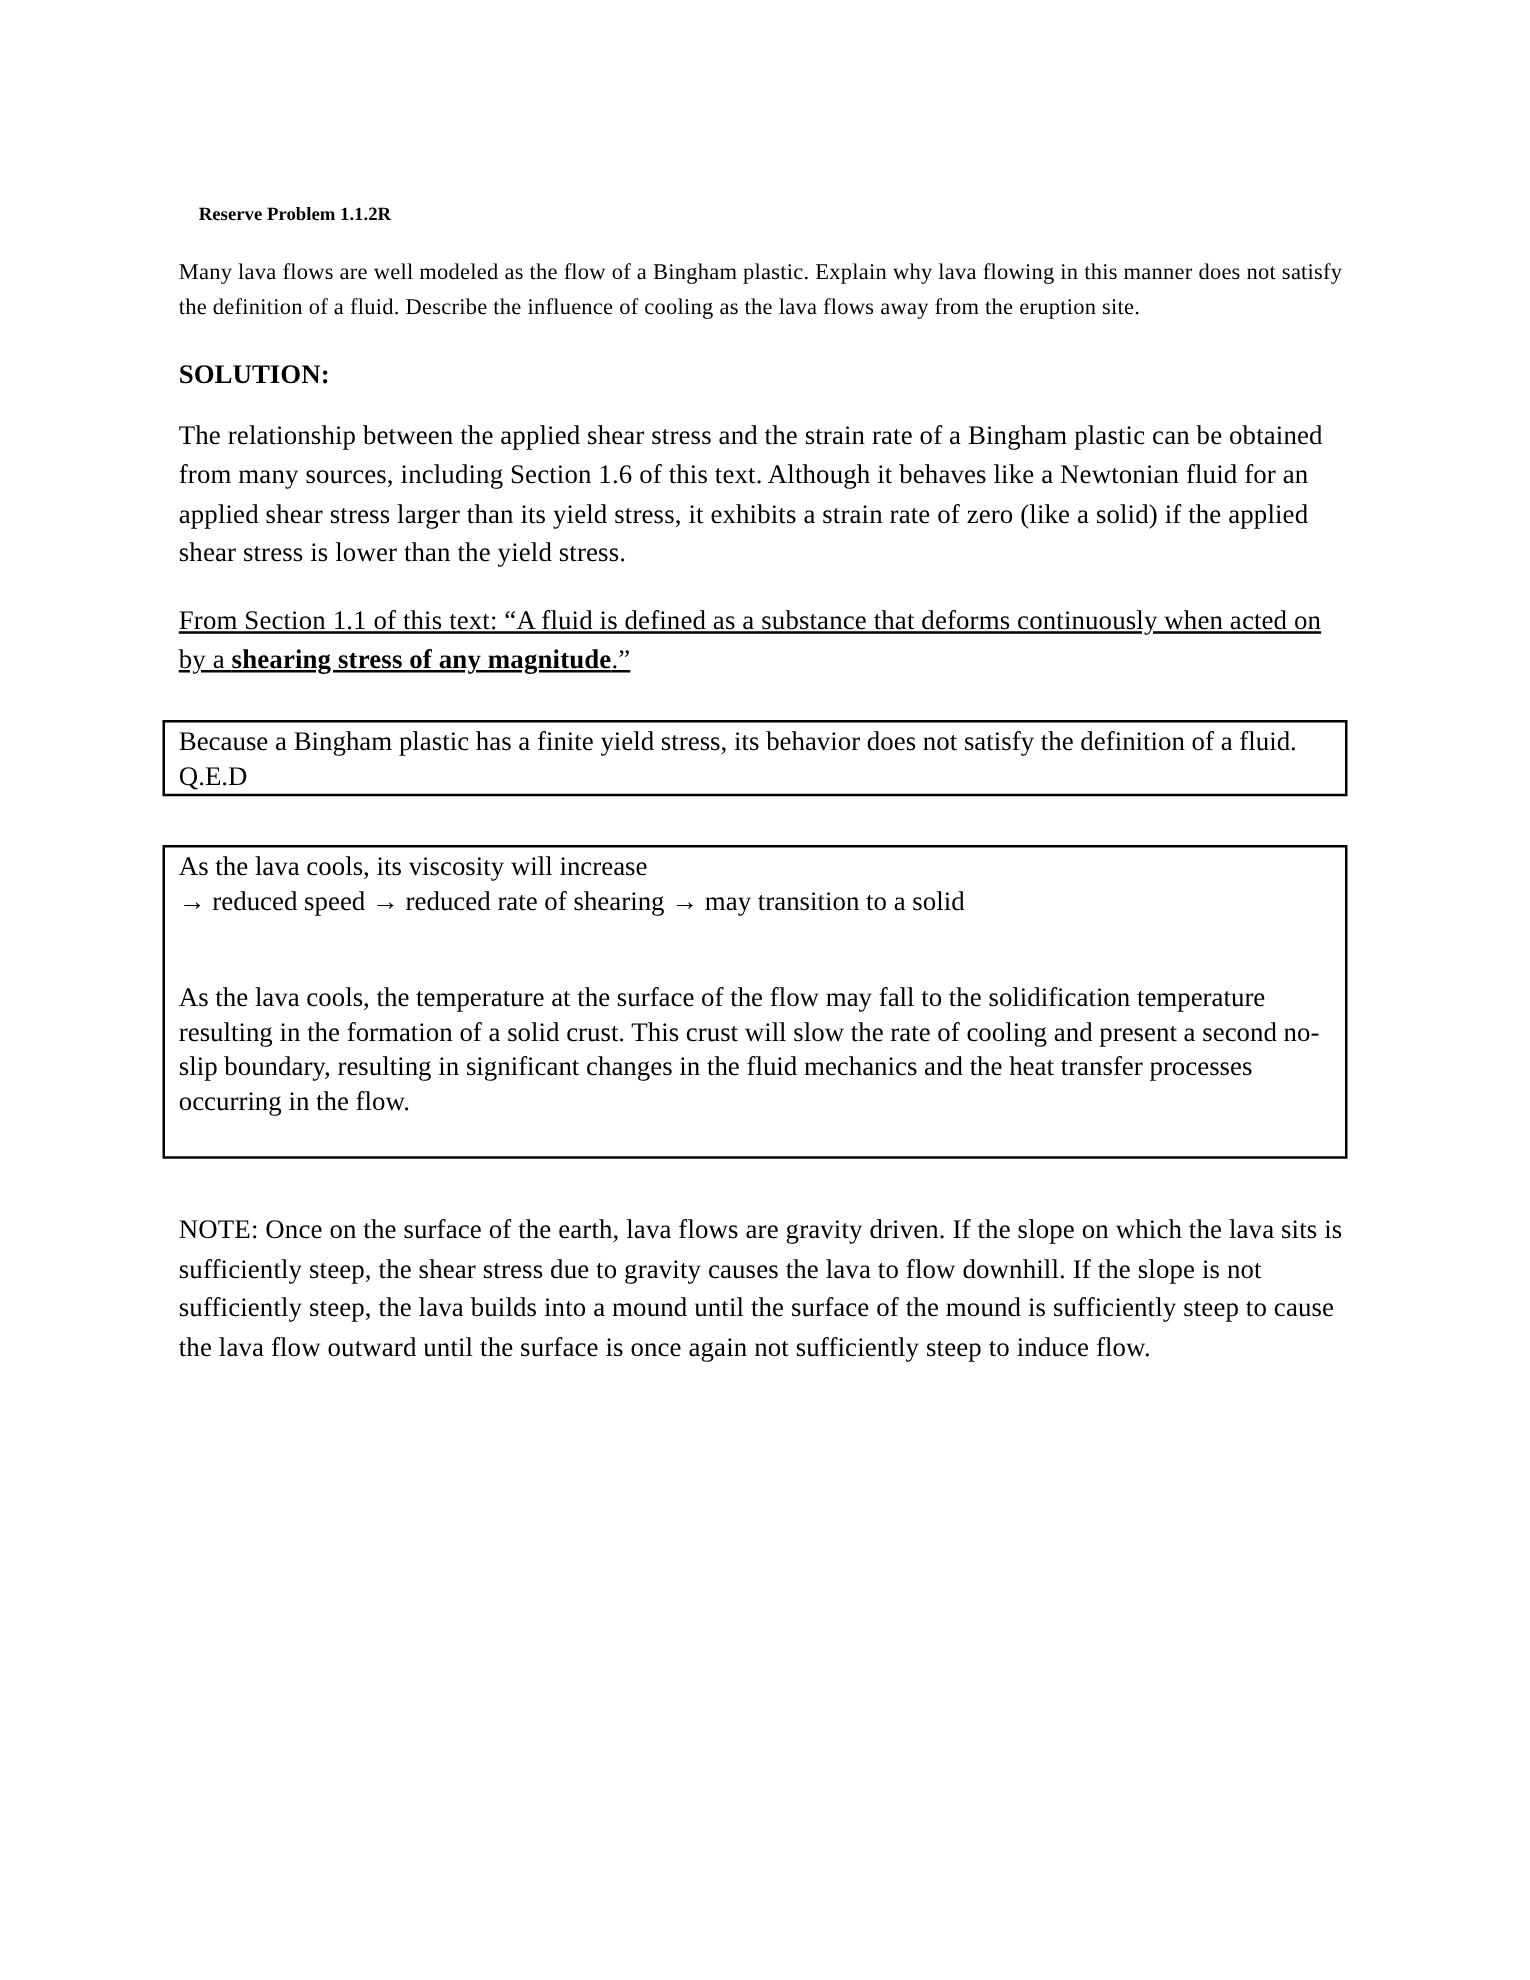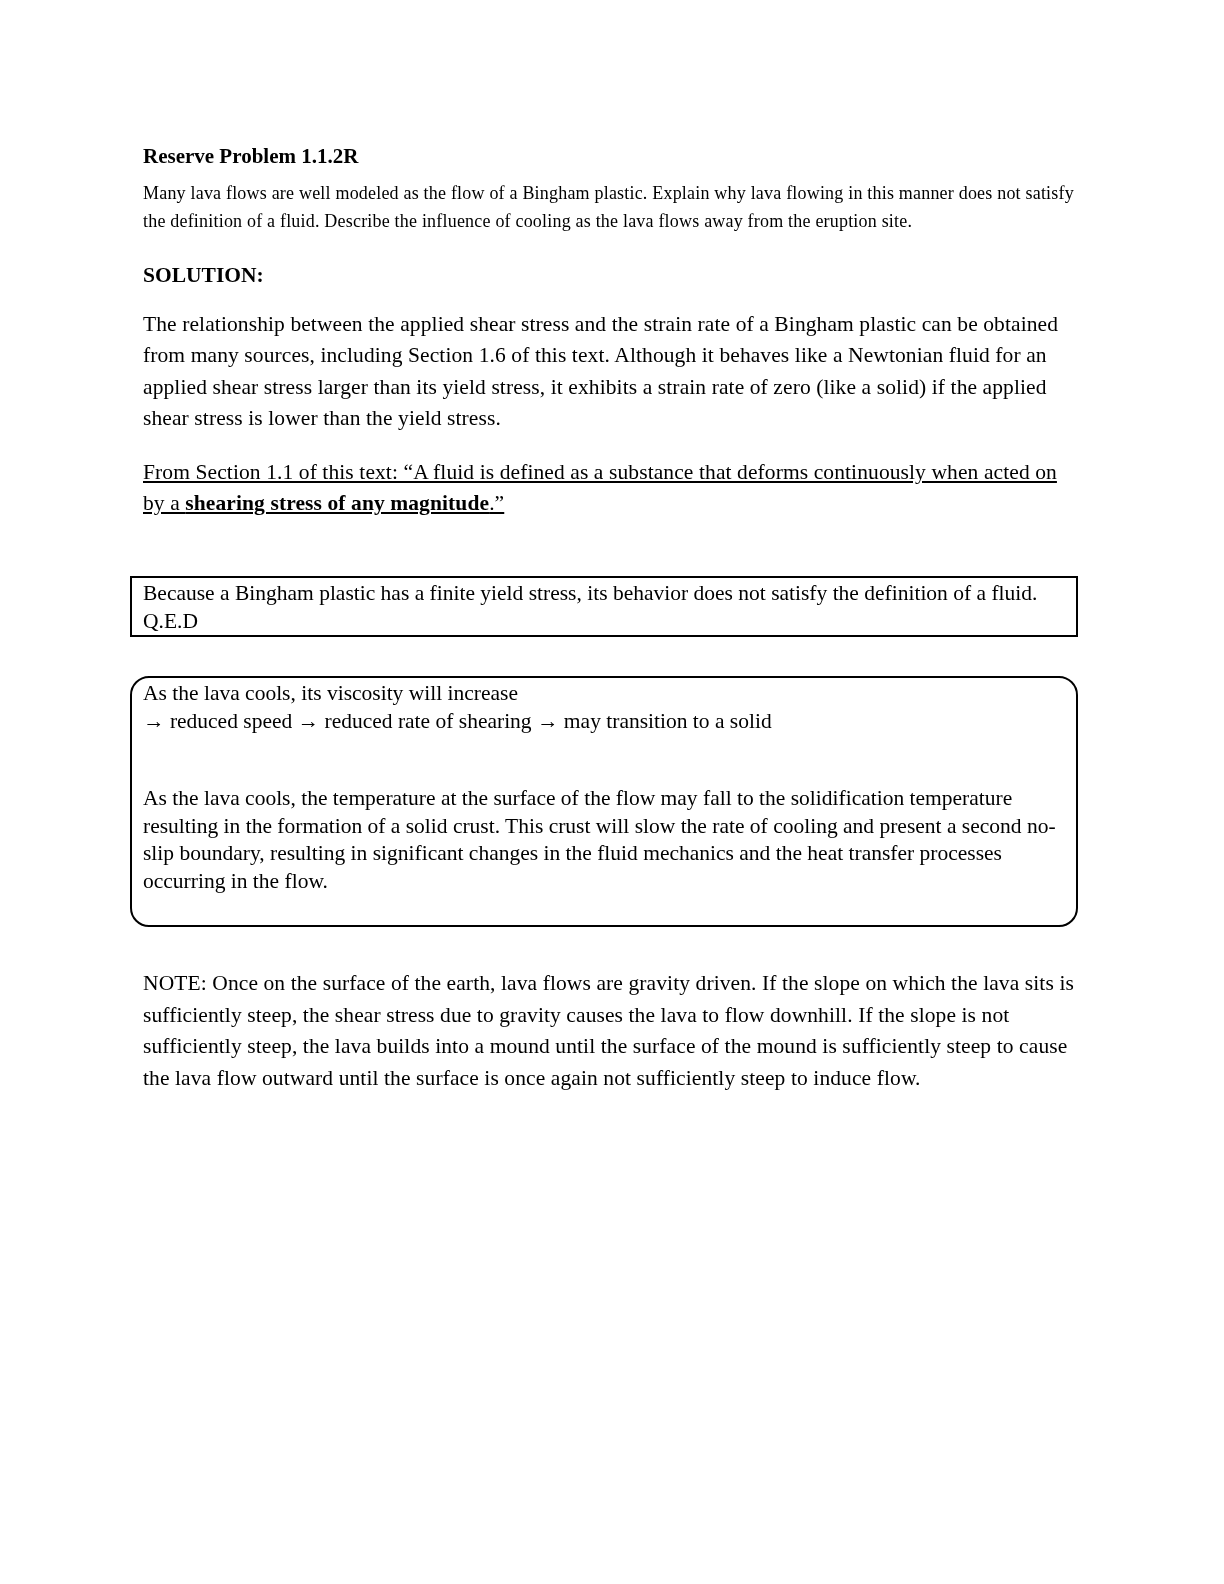--- a/index.html
+++ b/index.html
@@ -1,27 +1,27 @@
 <!DOCTYPE html>
 <html><head>
 <meta charset="utf-8">
 <style>
   html, body { margin: 0; padding: 0; background: #ffffff; }
   body { width: 1224px; height: 1584px; position: relative; overflow: hidden;
          font-family: "Liberation Serif", "DejaVu Serif", serif; color: #000; }
   .page { position: absolute; left: 143px; top: 140px; width: 940px; }
-  .heading { font-weight: bold; font-size: 21px; margin: 0; line-height: 32px; }
+  .heading { font-weight: bold; font-size: 15px; margin: 16px; line-height: 32px; }
   .prompt { font-size: 18px; line-height: 27.5px; margin: 8px 0 0 0; letter-spacing: 0.2px; }
   .sol { font-weight: bold; font-size: 21.5px; margin: 24px 0 0 0; line-height: 32px; }
   .para { font-size: 21.5px; line-height: 31.3px; margin: 18px 0 0 0; letter-spacing: 0.1px; }
   .para2 { margin-top: 23px; text-decoration: underline; }
   .box { position: absolute; left: -13px; width: 948px; border: 2px solid #000; box-sizing: border-box;
          padding: 2px 11px; font-size: 21.5px; line-height: 27.5px; }
   .box1 { top: 436px; height: 61px; }
-  .box2 { top: 536px; height: 251px; border-radius: 19px; }
+  .box2 { top: 536px; height: 251px; }
   .box2 .gap { height: 50px; }
   .note { position: absolute; left: 0; top: 808px; width: 940px; font-size: 21.5px; line-height: 31.5px; letter-spacing: 0.1px; margin-top: 20px; }
   b.inline { font-weight: bold; }
 </style>
 </head>
 <body>
 
 <div class="page">
   <p class="heading">Reserve Problem 1.1.2R</p>
   <p class="prompt">Many lava flows are well modeled as the flow of a Bingham plastic. Explain why lava flowing in this manner does not satisfy the definition of a fluid. Describe the influence of cooling as the lava flows away from the eruption site.</p>

